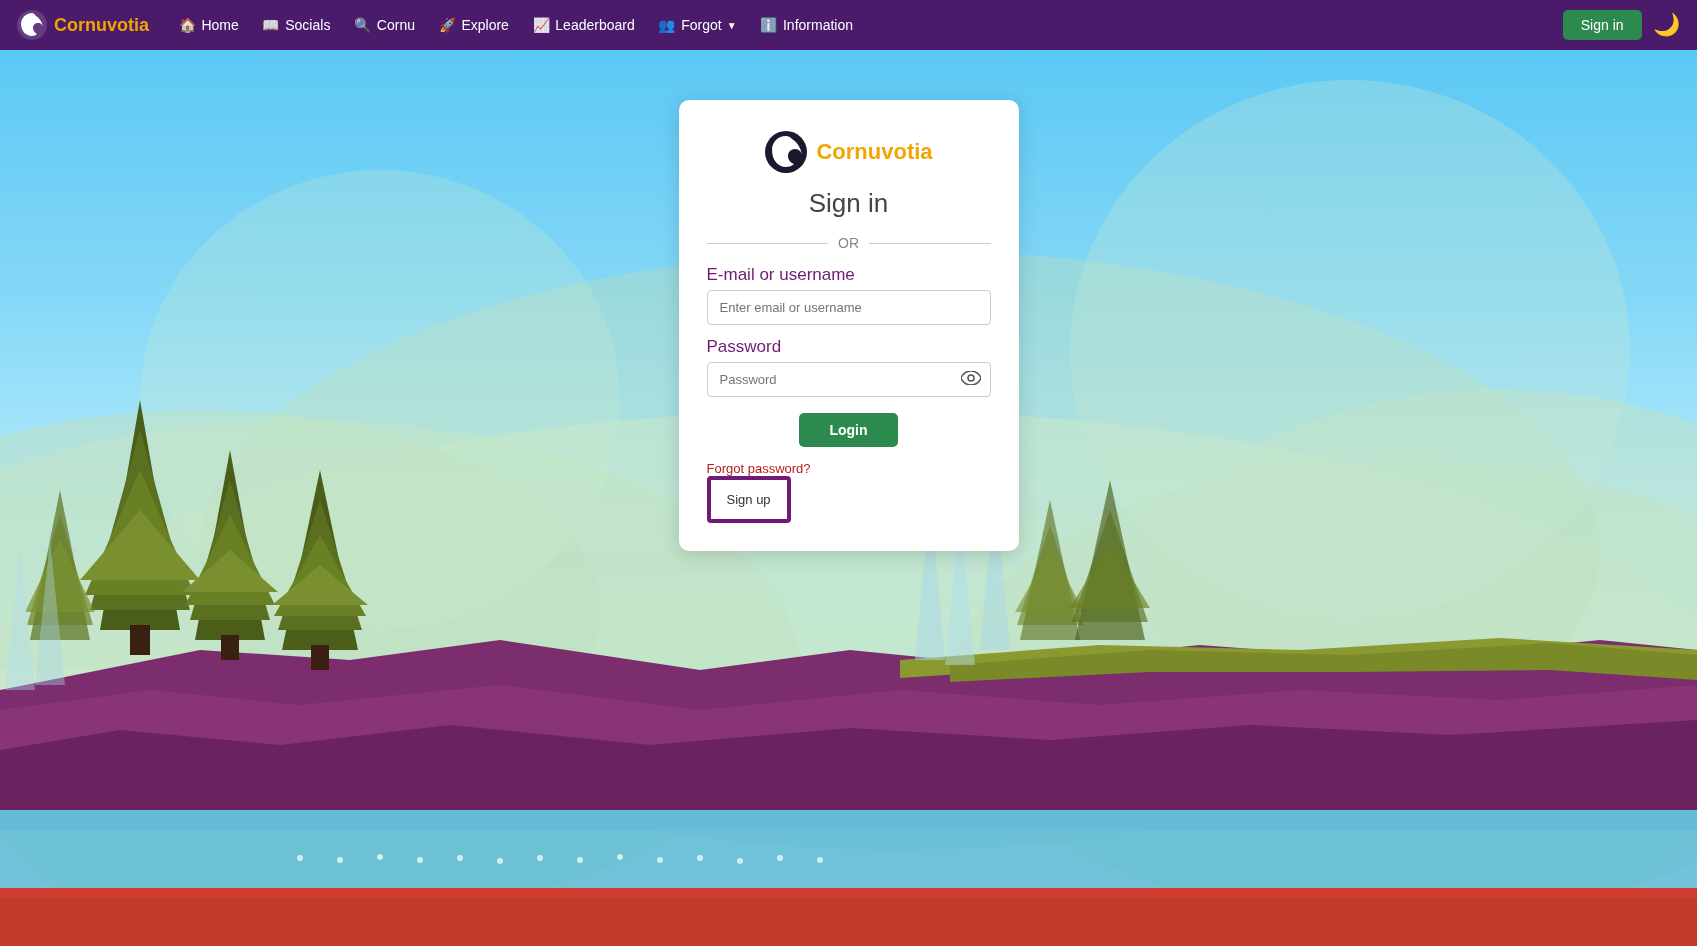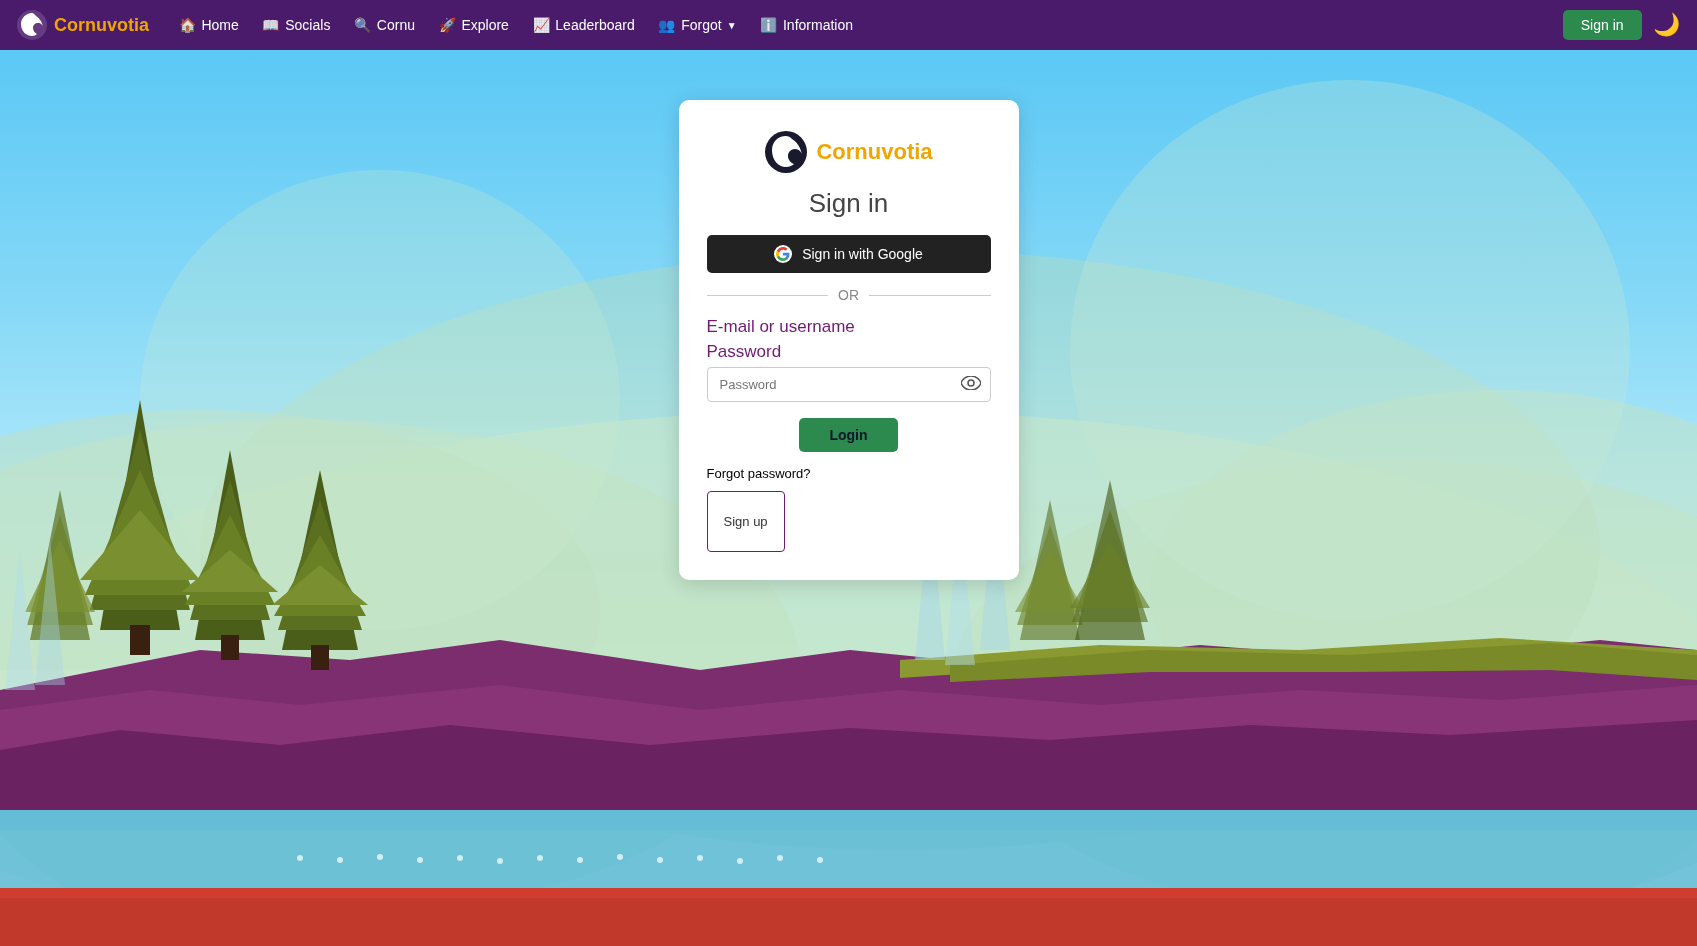--- a/index.html
+++ b/index.html
@@ -201,41 +201,40 @@
       top: 50%;
       transform: translateY(-50%);
       cursor: pointer;
       color: #555;
       font-size: 16px;
     }
     .login-btn {
       display: block;
       margin: 0 auto 14px;
       background: #2d8a4e;
-      color: #0f172a;
+      color: #ffffff;
       border: none;
       padding: 9px 30px;
       border-radius: 5px;
       font-size: 14px;
       cursor: pointer;
       font-weight: 600;
     }
     .forgot-link {
       display: block;
-      color: #000000;
+      color: #b91c1c;
       font-size: 13px;
       text-decoration: none;
-      margin-bottom: 10px;
       cursor: pointer;
     }
     .signup-btn {
       background: white;
       color: #333;
-      border: 1px solid #701a75;
-      padding: 22px 16px;
+      border: 4px solid #701a75;
+      padding: 12px 16px;
       border-radius: 4px;
       font-size: 13px;
       cursor: pointer;
     }
 
     
     .scene-svg {
       position: absolute;
       top: 0; left: 0;
       width: 100%;
@@ -388,39 +387,29 @@
         <path d="M22 6 C14 6 8 12 8 20 C8 30 14 37 22 37 C25 37 28 36 30 34 C27 33 24 30 24 26 C24 22 27 19 31 19 C35 19 38 22 38 26 C38 22 35 13 28 9 C26.5 7 24 6 22 6Z" fill="white"></path>
         <path d="M12 14 C12 14 16 11 20 13 C17 16 16 20 17 24 C14 21 12 17 12 14Z" fill="white" opacity="0.6"></path>
       </svg>
       <span class="card-brand-name">
         <span>Cornu</span><span style="color:#f0a500">votia</span>
       </span>
     </div>
 
     <div class="card-title">Sign in</div>
 
-    <button class="google-btn">
-      <div class="google-g">
-        <svg width="14" height="14" viewBox="0 0 14 14" xmlns="http://www.w3.org/2000/svg">
-          <path d="M13.5 7.14c0-.49-.04-.96-.12-1.41H7v2.67h3.65c-.16.84-.63 1.56-1.33 2.04v1.7h2.15c1.26-1.16 1.99-2.87 1.99-5z" fill="#4285F4"></path>
-          <path d="M7 14c1.83 0 3.36-.61 4.48-1.64l-2.15-1.7c-.6.4-1.37.64-2.33.64-1.79 0-3.3-1.21-3.84-2.83H.93v1.75C2.05 12.44 4.36 14 7 14z" fill="#34A853"></path>
-          <path d="M3.16 8.47c-.14-.4-.22-.83-.22-1.47s.08-1.07.22-1.47V3.78H.93A6.98 6.98 0 000 7c0 1.13.27 2.19.93 3.22l2.23-1.75z" fill="#FBBC05"></path>
-          <path d="M7 2.7c1.01 0 1.92.35 2.63 1.02l1.97-1.97C10.35 .68 8.82 0 7 0 4.36 0 2.05 1.56.93 3.78l2.23 1.75C3.7 3.91 5.21 2.7 7 2.7z" fill="#EA4335"></path>
-        </svg>
-      </div>
-      <span>Sign in with Google</span>
-    </button>
 
     <div class="or-divider">
       <div class="or-line"></div>
       <span class="or-text">OR</span>
       <div class="or-line"></div>
     </div>
 
     <label class="form-label">E-mail or username</label>
+    <input class="form-input" type="text" placeholder="Enter email or username" style="">
 
     <label class="form-label">Password</label>
     <div class="password-wrapper">
       <input class="form-input" type="password" placeholder="Password" style="">
       <span class="eye-icon">
         <svg width="20" height="14" viewBox="0 0 20 14" fill="none" xmlns="http://www.w3.org/2000/svg">
           <path d="M10 0C5 0 1.2 3.5 0 7c1.2 3.5 5 7 10 7s8.8-3.5 10-7c-1.2-3.5-5-7-10-7z" stroke="#555" stroke-width="1.5" fill="none"></path>
           <circle cx="10" cy="7" r="3" stroke="#555" stroke-width="1.5" fill="none"></circle>
         </svg>
       </span>

